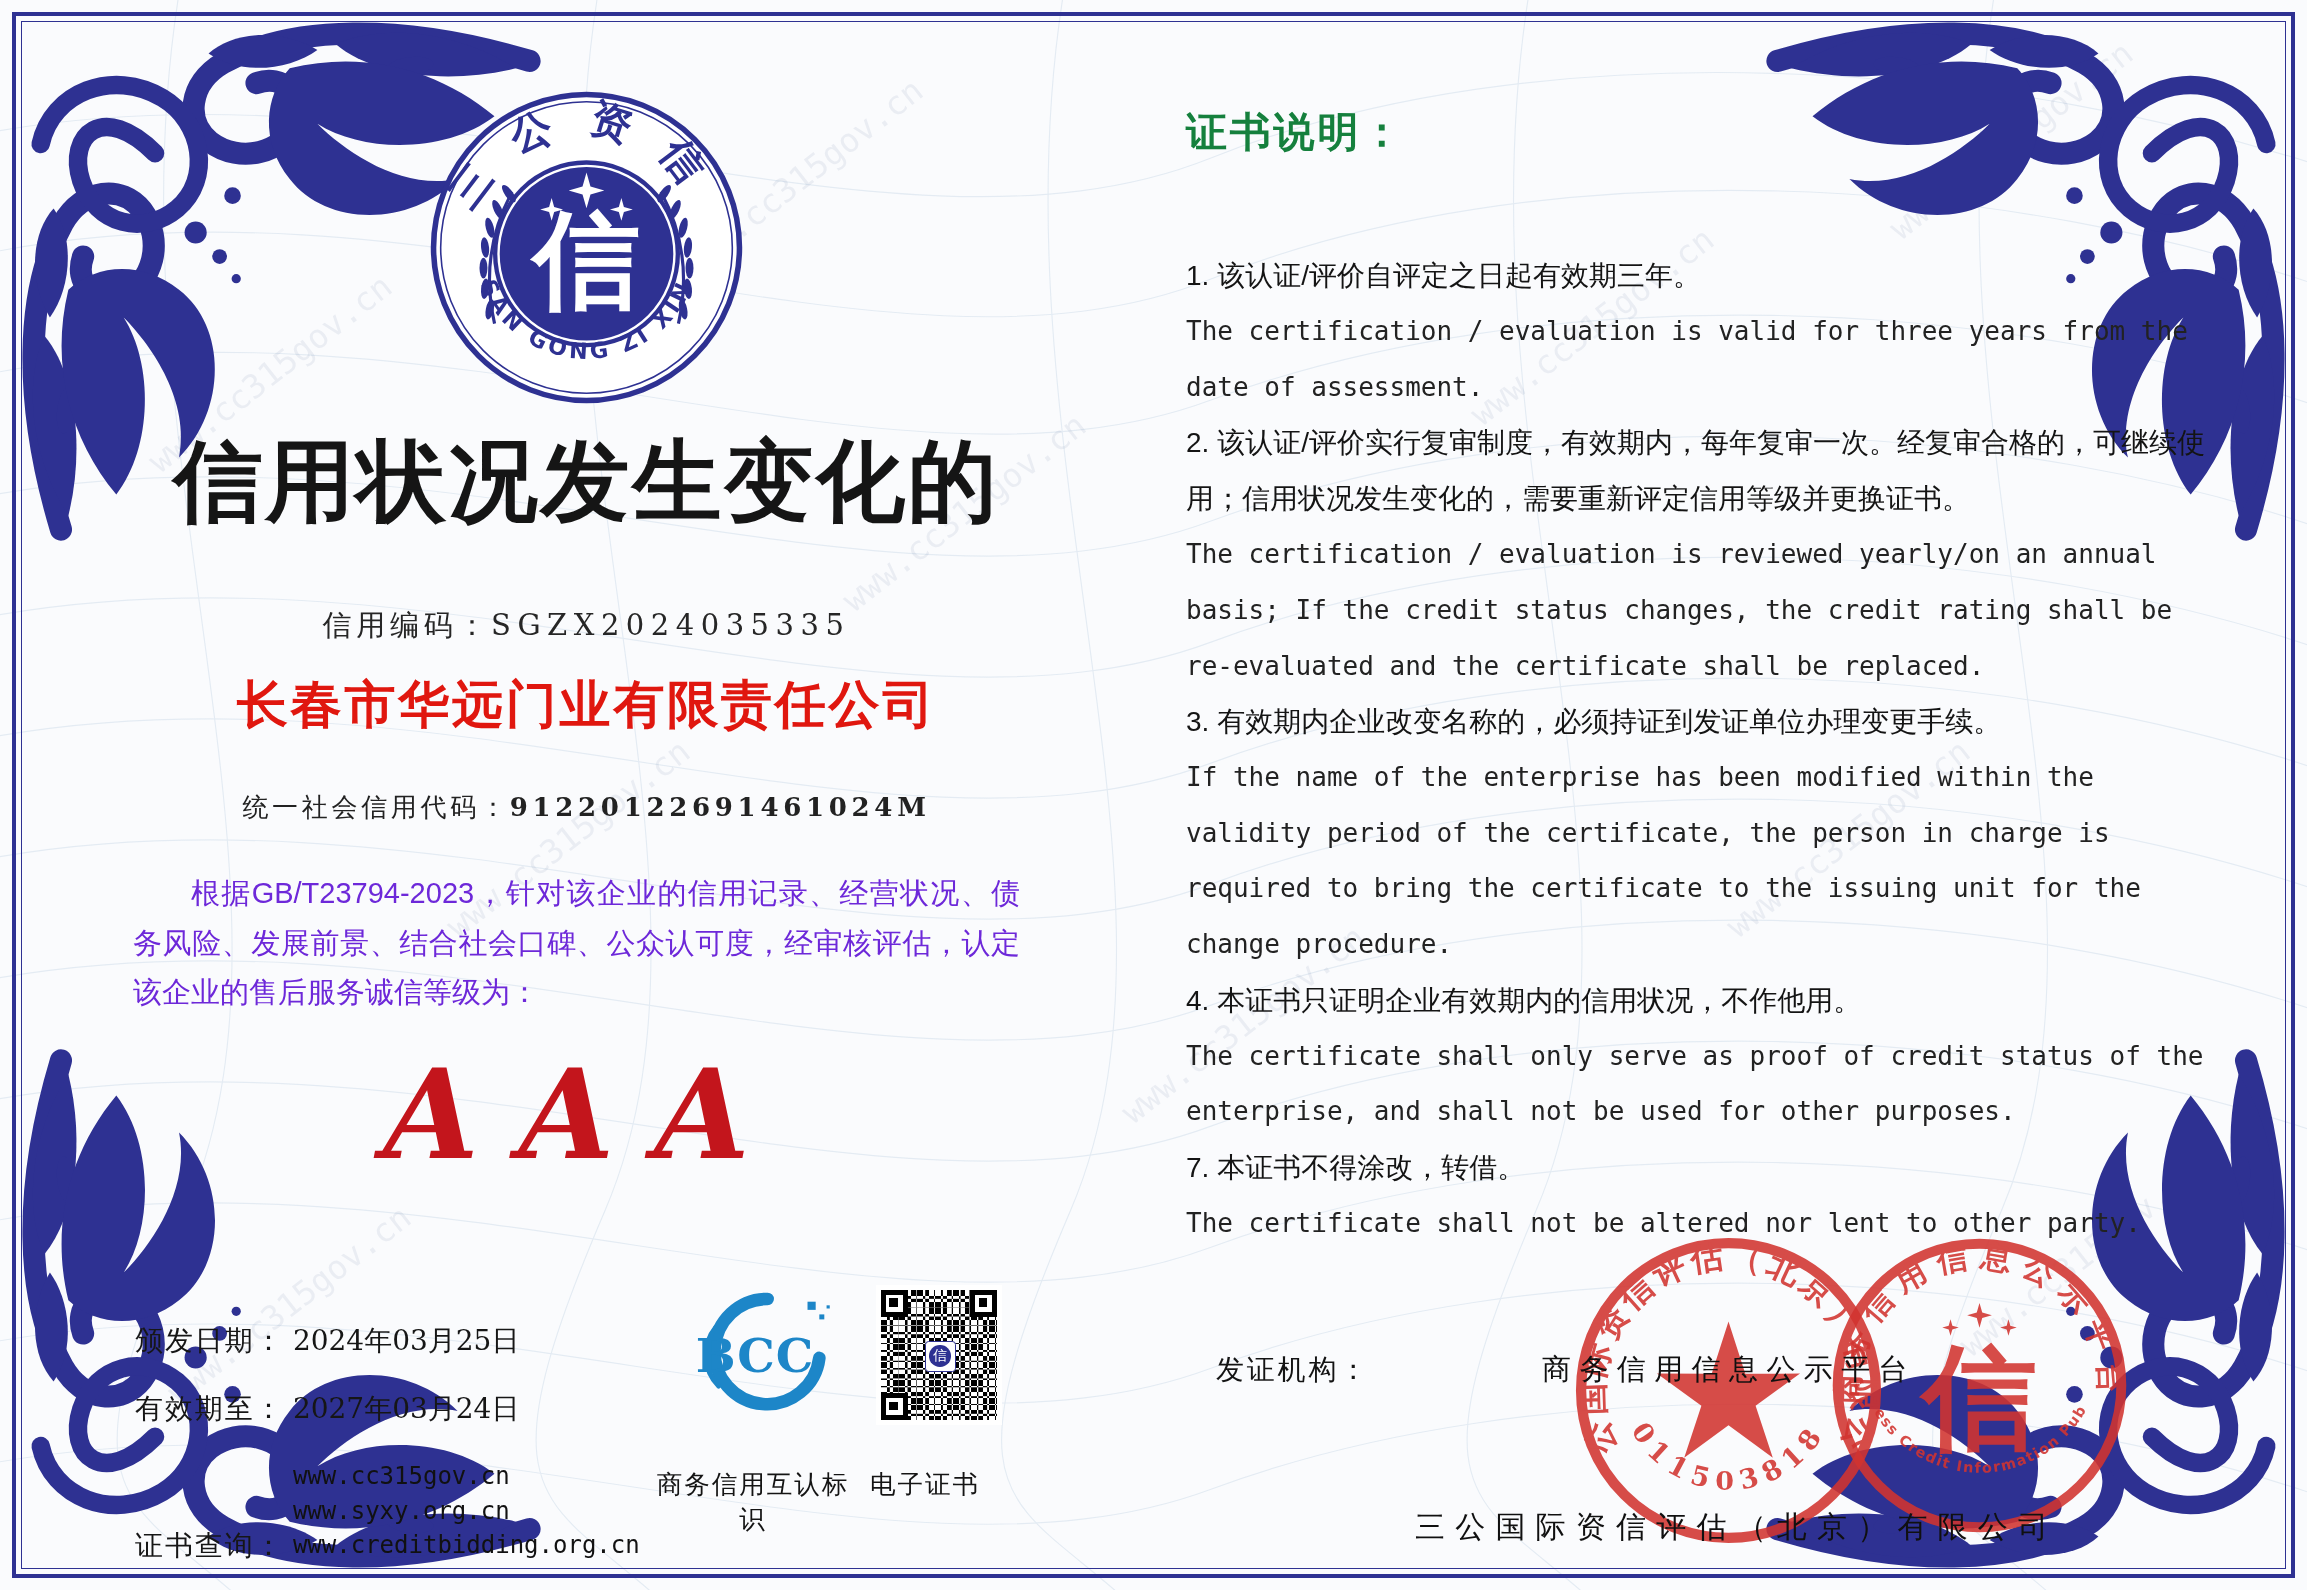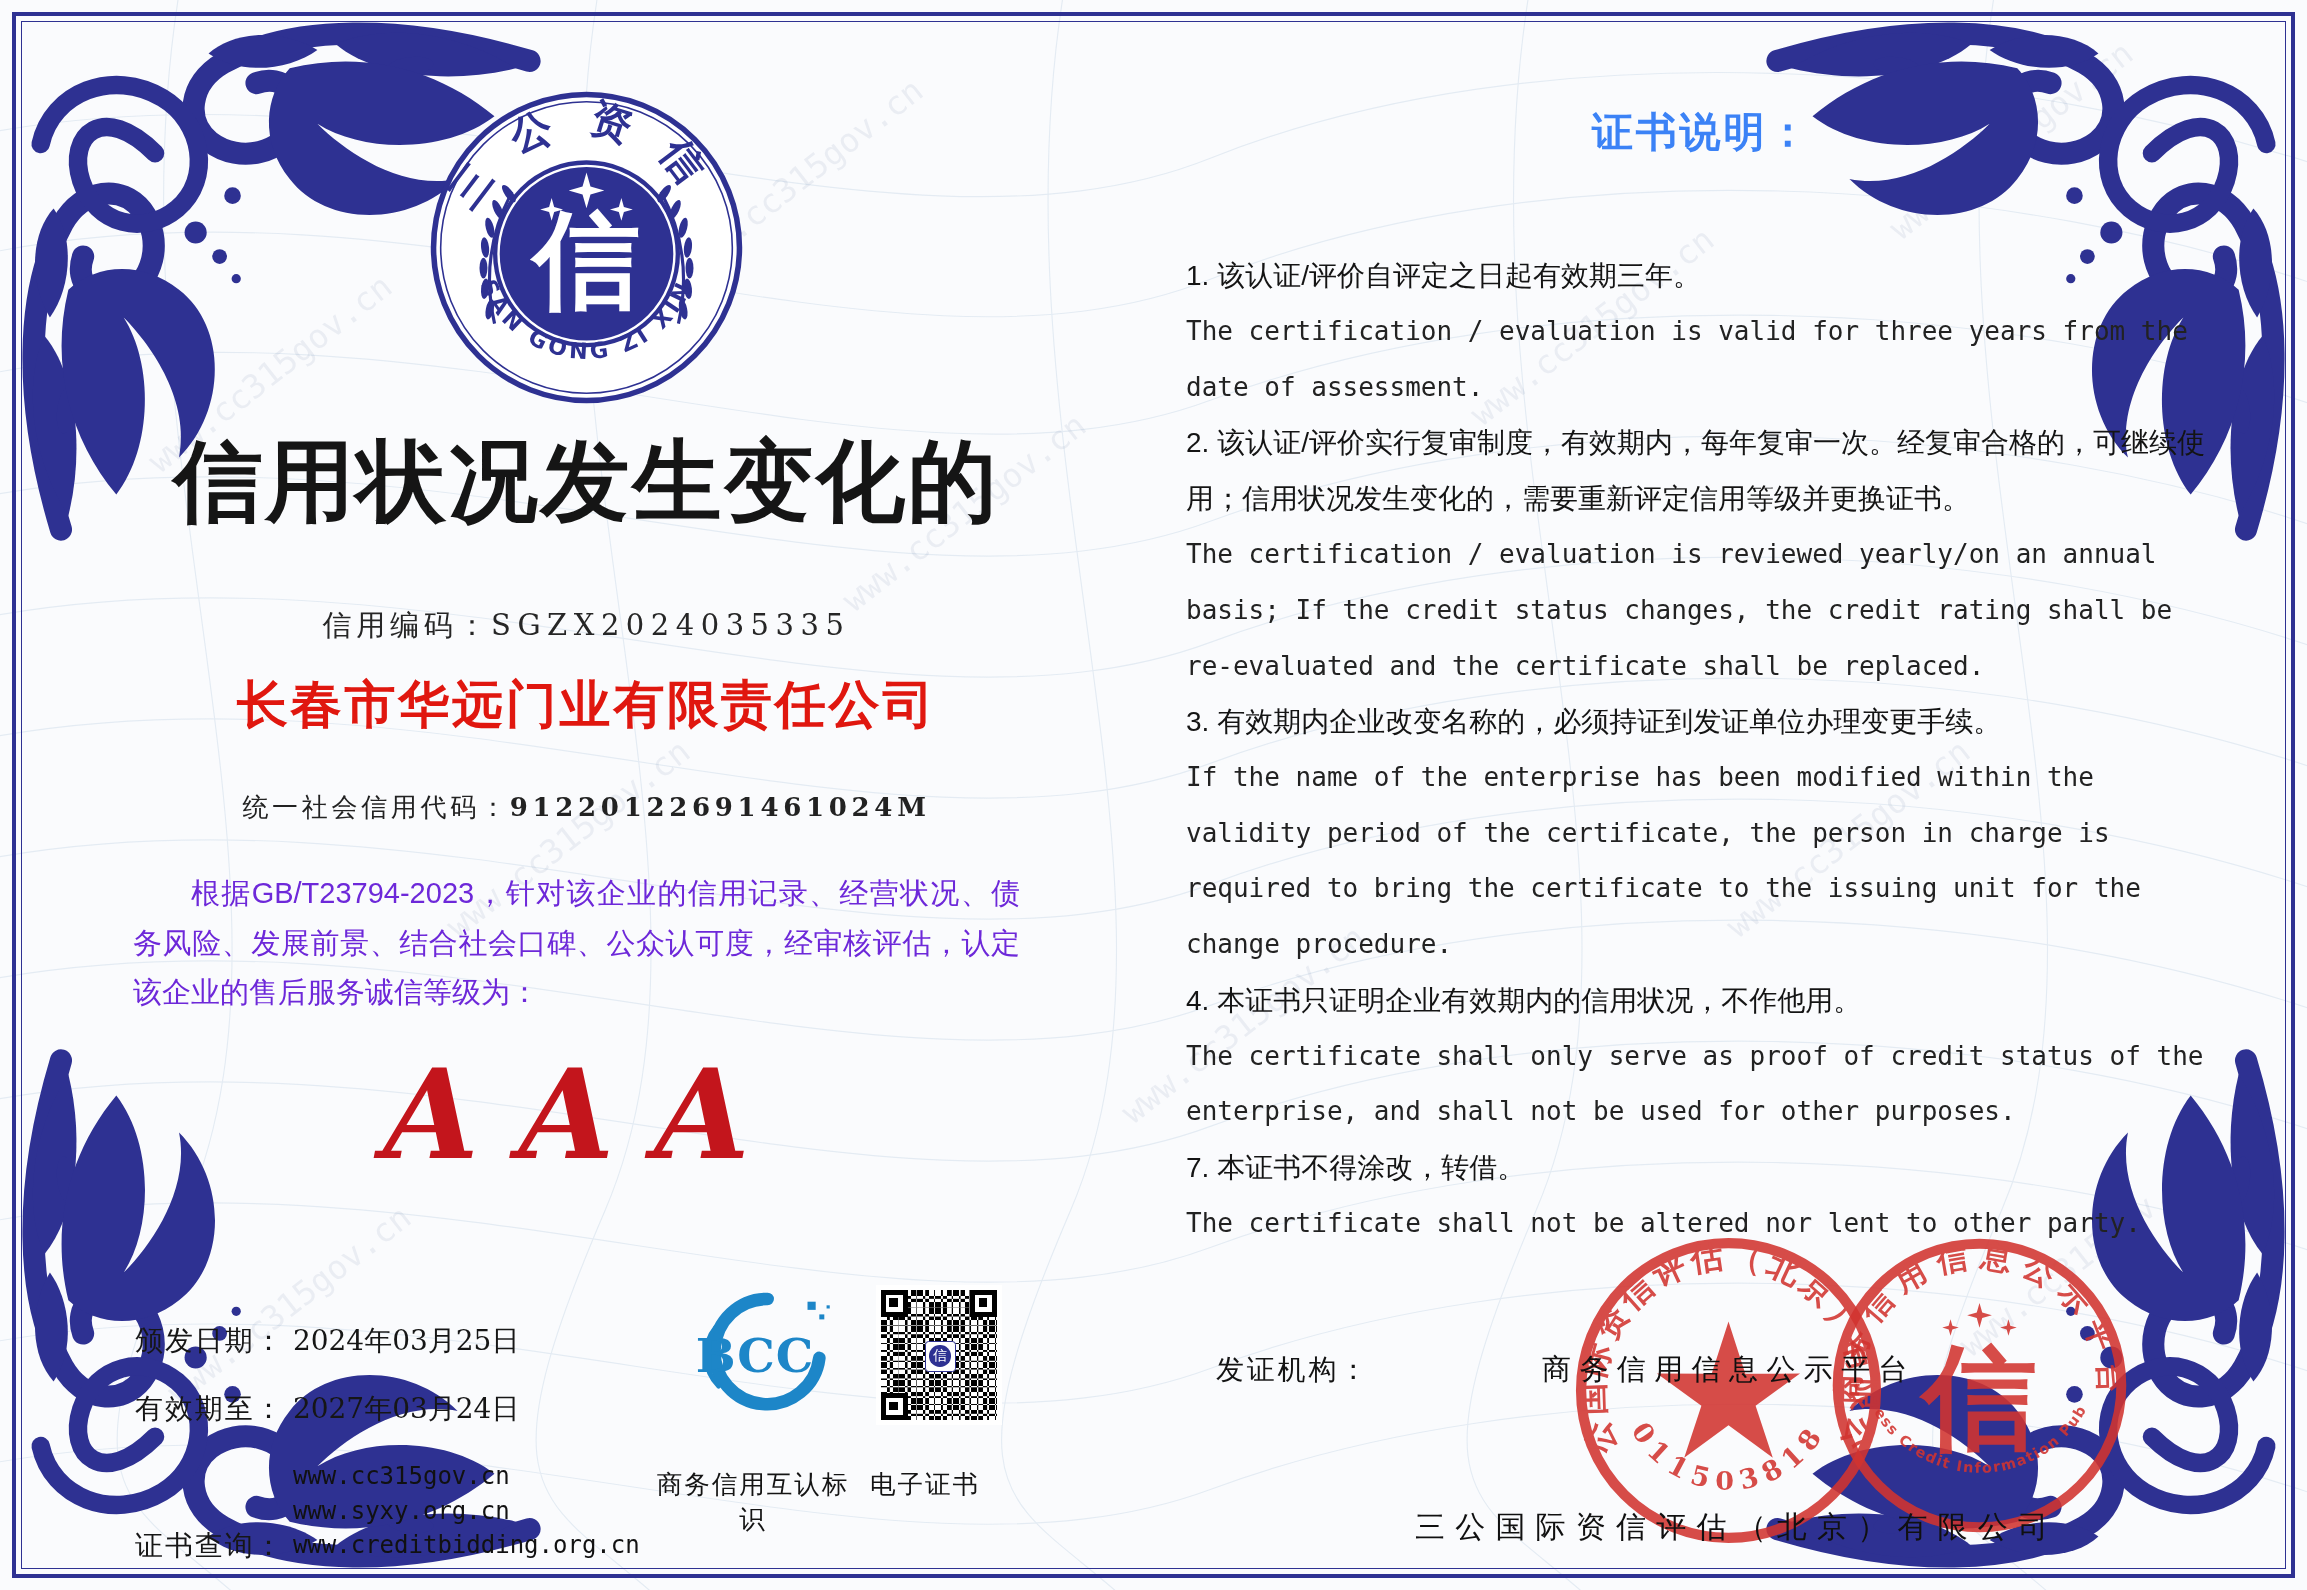--- a/index.html
+++ b/index.html
@@ -53,21 +53,21 @@
   .finder::after{content:"";position:absolute;left:3.7px;top:3.7px;width:8.4px;height:8.4px;background:#000;}
   .finder.f1{left:0;top:0;} .finder.f2{right:0;top:0;} .finder.f3{left:0;bottom:0;}
   .qr-logo{position:absolute;left:50%;top:50%;width:29px;height:29px;margin:-14.4px 0 0 -14.4px;
            background:#fff;border:1.4px solid #2e3192;border-radius:3.7px;display:flex;align-items:center;justify-content:center;}
   .qr-logo-inner{width:21.4px;height:21.4px;border-radius:50%;background:#2e3192;color:#fff;display:flex;
                  align-items:center;justify-content:center;font-size:14px;}
   .ecert-label{position:absolute;left:862px;top:1467px;width:126px;text-align:center;
                font-size:25.6px;letter-spacing:1.9px;z-index:3;color:#141414;}
   
   .notes{position:absolute;left:1186px;top:105px;width:1031px;z-index:3;}
-  .notes-heading{margin:0;font-size:41px;font-weight:700;letter-spacing:2.8px;color:#3b82f6;text-align:center;}
+  .notes-heading{margin:0;font-size:41px;font-weight:700;letter-spacing:2.8px;color:#15803d;}
   .note-zh{margin:0;font-size:28px;line-height:2.0;color:#141414;}
   .note-zh.first{margin-top:88px;}
   .note-en{margin:0;font-family:"DejaVu Sans Mono","Liberation Mono",monospace;
            font-size:26px;line-height:2.14;color:#222;}
   .issuer-label{position:absolute;left:1216px;top:1351px;font-size:28px;letter-spacing:2.8px;z-index:5;color:#141414;}
   .seal{position:absolute;z-index:3;opacity:0.88;}
   .seal.left{left:1570px;top:1232px;width:317px;height:317px;}
   .seal.right{left:1827px;top:1233px;width:305px;height:305px;}
   .issuer-line1{position:absolute;left:1542px;top:1350px;font-size:29px;letter-spacing:8.4px;
                 white-space:nowrap;z-index:5;color:#101010;}

